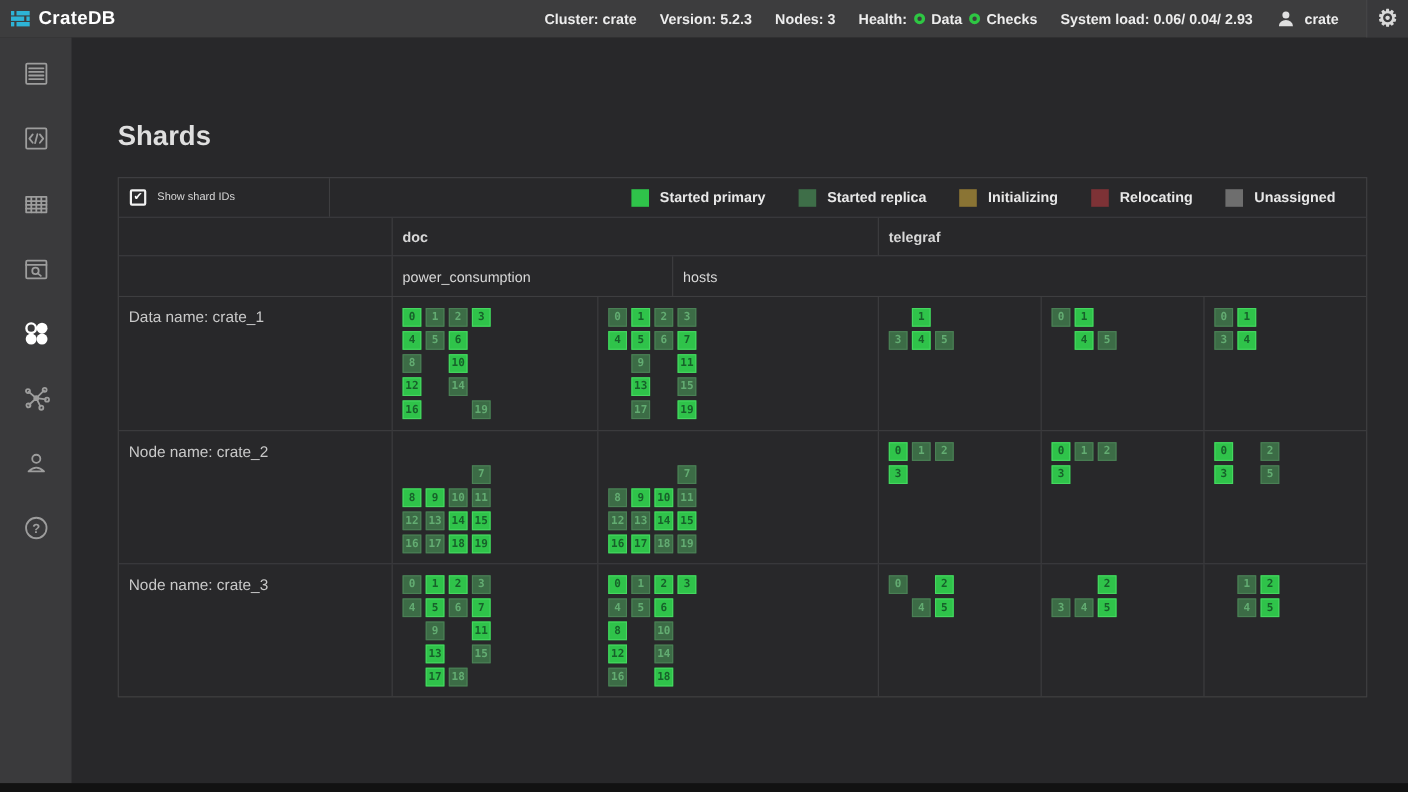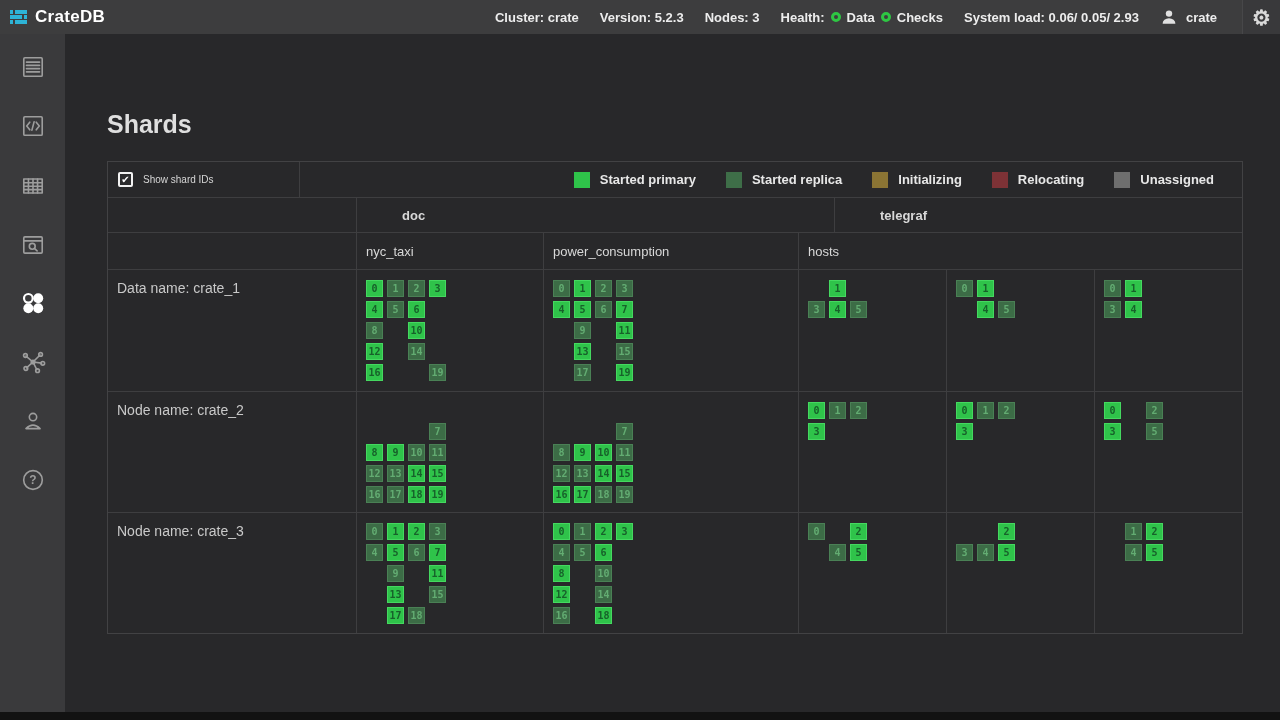--- a/index.html
+++ b/index.html
@@ -53,21 +53,21 @@
   .checkbox { position:relative; width:15px; height:15px; border:2px solid #f2f2f2; border-radius:2px;
               background:#2b2b2d; display:flex; align-items:center; justify-content:center; cursor:pointer; }
   .checkbox .check { color:#ffffff; font-size:10px; line-height:1; }
   .checkbox-label { font-size:10px; color:#d6d6d6; }
 
   .legend { display:flex; align-items:center; column-gap:30px; }
   .legend-item { display:flex; align-items:center; gap:10px; }
   .legend-swatch { width:16px; height:16px; }
   .legend-label { font-weight:bold; font-size:13px; color:#e8e8e8; }
 
-  .group-row { height:35px;gap:36px; }
+  .group-row { height:35px; }
   .cols-row { height:37px; }
   .w-node { flex:0 0 249px; }
   .w-doc { flex:0 0 442px; font-weight:bold; }
   .w-telegraf { flex:1; font-weight:bold; }
   .w-nyc { flex:0 0 187px; }
   .w-power { flex:0 0 255px; }
   .w-hosts { flex:0 0 148px; }
   .w-metrics { flex:1; }
 
   .body-row .cell { align-items:flex-start; }
@@ -103,21 +103,21 @@
       <span>Cluster: crate</span>
       <span>Version: 5.2.3</span>
       <span>Nodes: 3</span>
       <span class="health-group">
         <span>Health:</span>
         <span class="health-ring"></span>
         <span>Data</span>
         <span class="health-ring"></span>
         <span>Checks</span>
       </span>
-      <span>System load: 0.06/ 0.05/ 2.93</span>
+      <span>System load: 0.06/ 0.04/ 2.93</span>
       <span class="user-group">
         <svg width="18" height="18" viewBox="0 0 18 18">
           <circle cx="9" cy="5.6" r="3.2" fill="#e0e0e0"></circle>
           <path d="M2.6 15.8 a6.4 5.6 0 0 1 12.8 0 z" fill="#e0e0e0"></path>
         </svg>
         <span>crate</span>
       </span>
       <span class="gear-box">
         <span class="gear-glyph">⚙</span>
       </span>
@@ -237,21 +237,20 @@
       </div>
 
       <div class="t-row group-row">
         <div class="cell w-node"></div>
         <div class="cell w-doc">doc</div>
         <div class="cell w-telegraf">telegraf</div>
       </div>
 
       <div class="t-row cols-row">
         <div class="cell w-node"></div>
-        <div class="cell w-nyc">nyc_taxi</div>
         <div class="cell w-power">power_consumption</div>
         <div class="cell w-hosts">hosts</div>
       </div>
 
       <div id="shard-table-body">
           <div class="t-row body-row" style="height: 122px;">
             <div class="cell w-node node-cell">Data name: crate_1</div>
             <div class="cell grid-cell" style="flex: 0 0 187px;">
               <div class="shard-grid">
                 <div class="shard p" style="left: 0px; top: 0px;">0</div>

